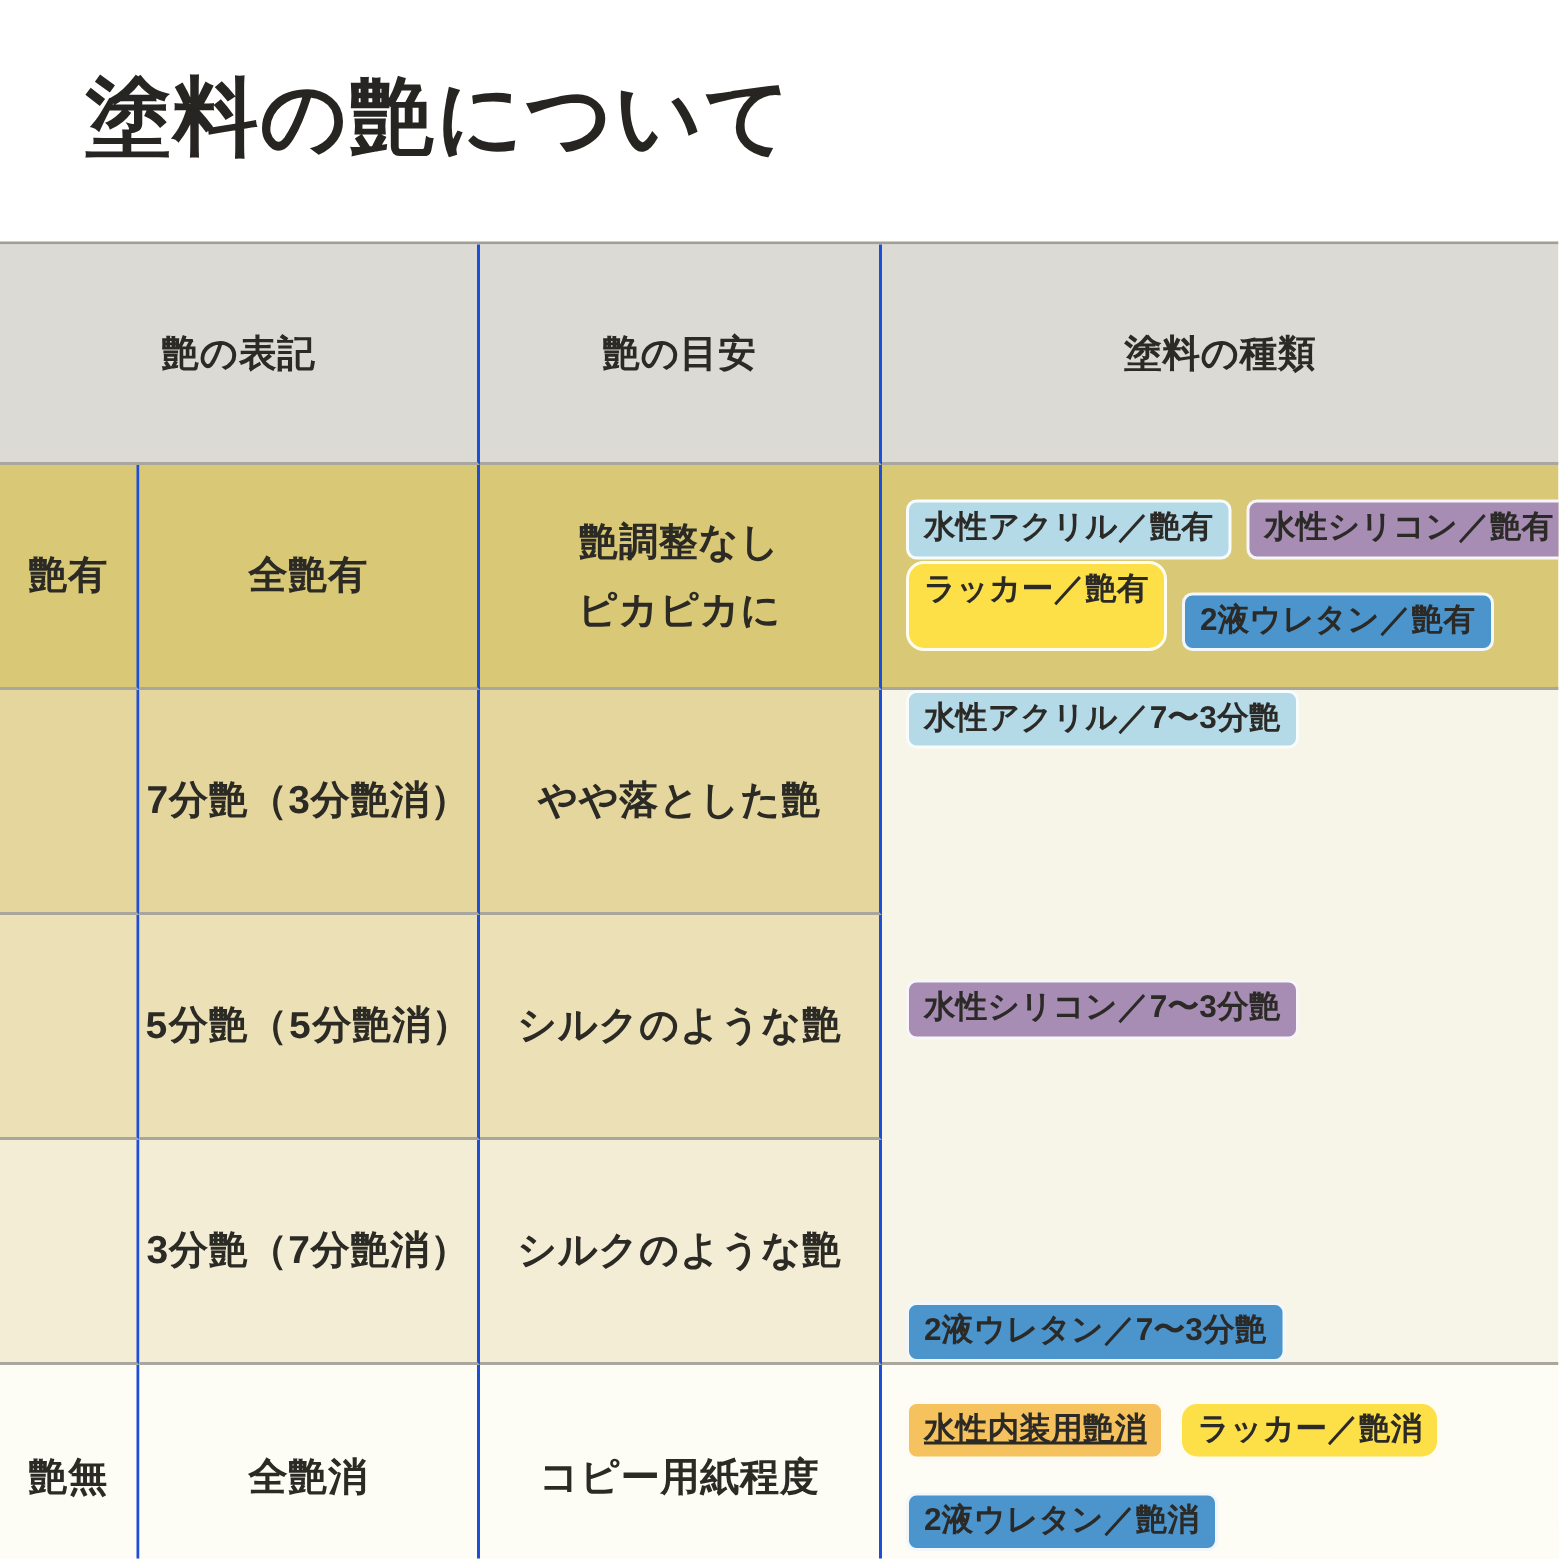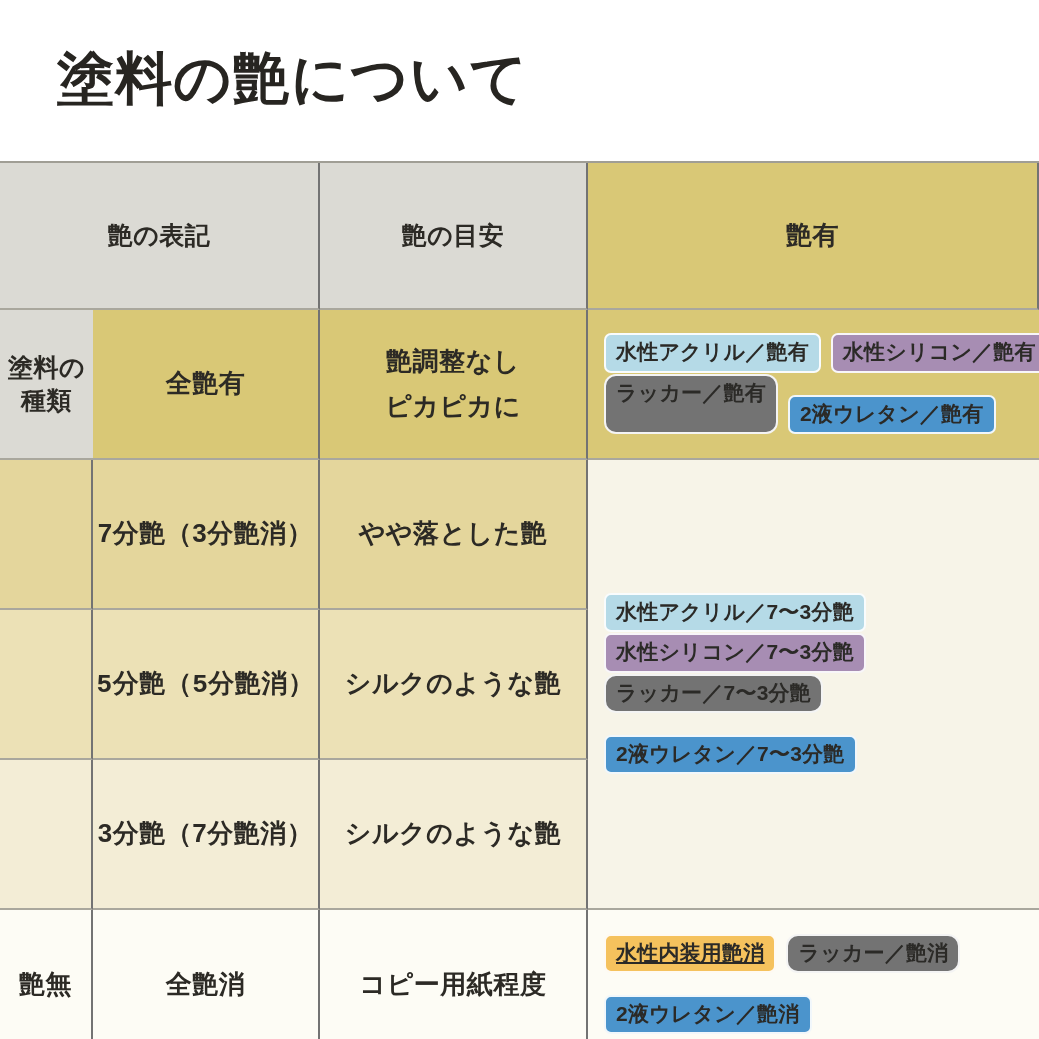--- a/index.html
+++ b/index.html
@@ -23,21 +23,21 @@
     margin-top:49px;
     width:1039px;
     display:grid;
     grid-template-columns:93px 227px 268px 451px;
     grid-template-rows:147px 150px 150px 150px 150px 149px;
     border-top:2px solid #a09e95;
     box-sizing:border-box;
   }
   .cell{
     box-sizing:border-box;
-    border-right:2px solid #737373;
+    border-right:2px solid #1d4ed8;
     border-bottom:2px solid #a9a79d;
     display:flex;
     align-items:center;
     justify-content:center;
     font-weight:bold;
     font-size:26px;
     text-align:center;
     letter-spacing:0.02em;
   }
   .cell.lastcol{border-right:none;}
@@ -52,71 +52,70 @@
   .bg-mid{background:#f7f4e8;}
   .guide-two-line{flex-direction:column;line-height:1.72;justify-content:center;}
   .badge-cell{
     flex-direction:column;
     align-items:flex-start;
     justify-content:center;
     padding-left:16px;
     gap:1px;
   }
   .badge-row{display:flex;gap:10px;}
-  .mid-badges{grid-column:4;grid-row:3 / 6;}
+  .mid-badges{grid-column:4;grid-row:3 / 6;justify-content:space-between;}
   .badge{
     display:inline-block;
     font-size:21px;
     font-weight:bold;
     line-height:1.25;
     padding:4px 10px 5px 10px;
     border-radius:7px;
     border:2px solid rgba(255,255,255,0.92);
     color:#2b2a27;
     white-space:nowrap;
     letter-spacing:0.01em;
   }
   .b-aqua{background:#b5dae7;}
   .b-purple{background:#a78db3;}
-  .b-salmon{background:#737373;border-radius:12px;}
+  .b-salmon{background:#fde047;border-radius:12px;}
   .b-blue{background:#4b94cc;margin-top:21px;}
   .b-yellow{background:#f5c25d;text-decoration:underline;}
 </style>
 </head>
 <body>
 
 <h1 class="title">塗料の艶について</h1>
 
 <div class="gloss-table">
 
   <div class="cell head span2">艶の表記</div>
   <div class="cell head">艶の目安</div>
+  <div class="cell head lastcol">塗料の種類</div>
+
   <div class="cell bg-r1">艶有</div>
-
-  <div class="cell head lastcol">塗料の種類</div>
   <div class="cell bg-r1">全艶有</div>
   <div class="cell bg-r1 guide-two-line">
     <div>艶調整なし</div>
     <div>ピカピカに</div>
   </div>
   <div class="cell bg-r1 badge-cell lastcol">
     <div class="badge-row">
       <span class="badge b-aqua">水性アクリル／艶有</span>
       <span class="badge b-purple">水性シリコン／艶有</span>
     </div>
     <div class="badge-row">
       <span class="badge b-salmon">ラッカー／艶有</span>
       <span class="badge b-blue">2液ウレタン／艶有</span>
     </div>
   </div>
 
   <div class="cell bg-mid badge-cell lastcol mid-badges">
     <span class="badge b-aqua">水性アクリル／7〜3分艶</span>
     <span class="badge b-purple">水性シリコン／7〜3分艶</span>
-    <span class="badge b-salmon">ラッカー／7〜3分艶</span>
     <span class="badge b-blue">2液ウレタン／7〜3分艶</span>
   </div>
 
   <div class="cell bg-r2"></div>
   <div class="cell bg-r2">7分艶（3分艶消）</div>
   <div class="cell bg-r2">やや落とした艶</div>
 
   <div class="cell bg-r3"></div>
   <div class="cell bg-r3">5分艶（5分艶消）</div>
   <div class="cell bg-r3">シルクのような艶</div>

